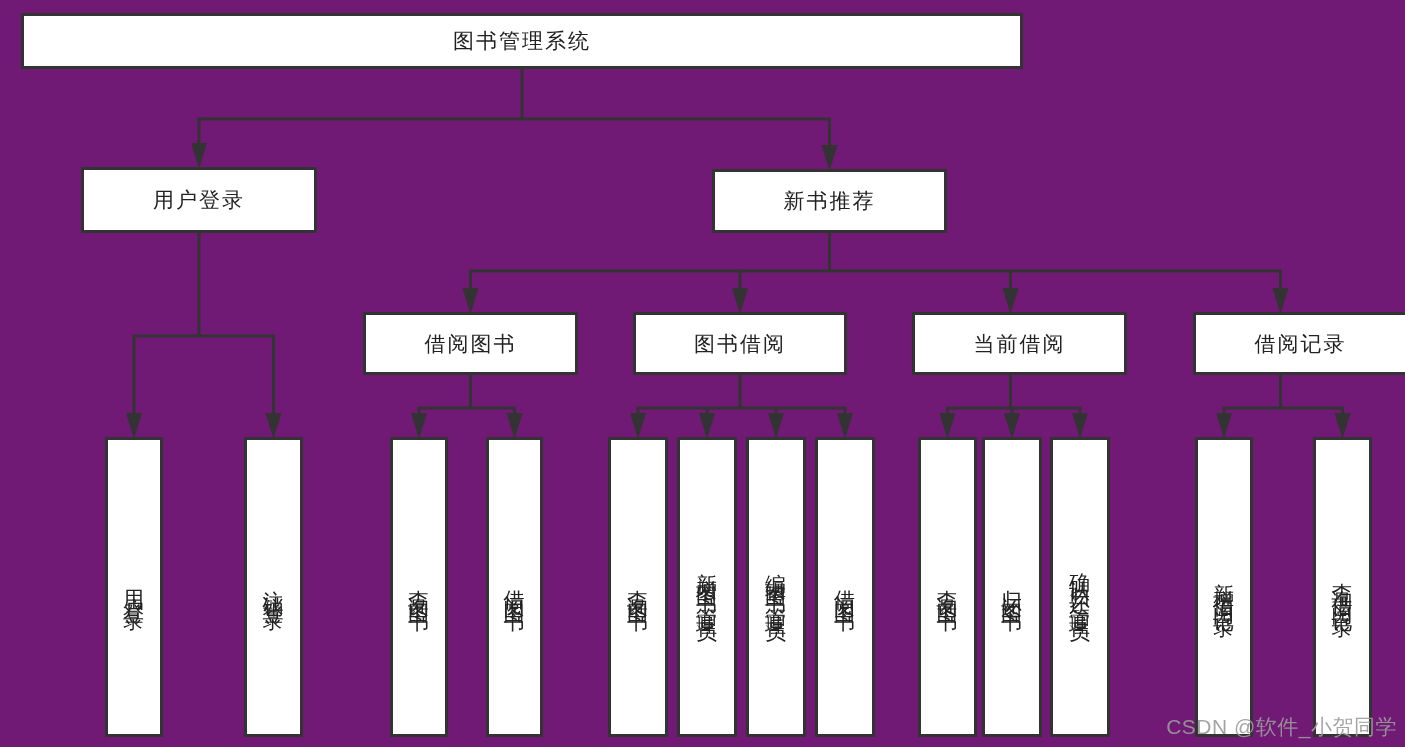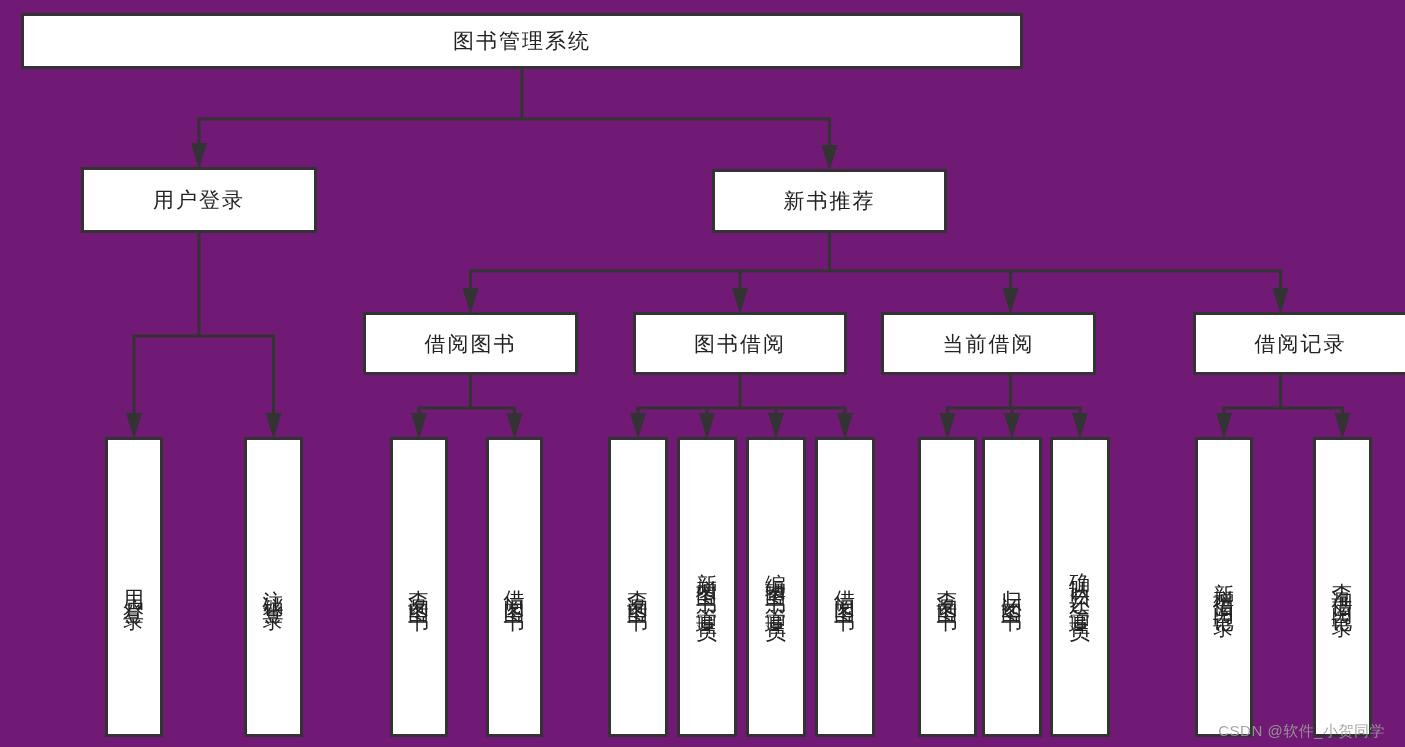--- a/index.html
+++ b/index.html
@@ -41,23 +41,23 @@
   }
   .node.v {
     writing-mode: vertical-rl;
     text-orientation: mixed;
     font-size: 21px;
     letter-spacing: 7px;
     line-height: 1;
   }
   .watermark {
     position: absolute;
-    right: 20px;
+    right: 8px;
     bottom: 6px;
-    font-size: 15px;
+    font-size: 21px;
     letter-spacing: 0.5px;
     z-index: 5;
     opacity: 0.9;
     white-space: nowrap;
   }
 </style>
 </head>
 <body>
 
 <div class="canvas">
@@ -114,21 +114,21 @@
       <polygon points="1216,413 1232,413 1224,439" fill="#333333"></polygon>
       <line x1="1342.5" y1="408" x2="1342.5" y2="415" stroke="#333333" stroke-width="3"></line>
       <polygon points="1334.5,413 1350.5,413 1342.5,439" fill="#333333"></polygon>
     </svg>
   <div id="nodes">
       <div class="node h" style="left: 21px; top: 13px; width: 1002px; height: 56px; border-color: rgb(51, 51, 51); color: rgb(34, 34, 34);">图书管理系统</div>
       <div class="node h" style="left: 81px; top: 167px; width: 236px; height: 66px; border-color: rgb(51, 51, 51); color: rgb(34, 34, 34);">用户登录</div>
       <div class="node h" style="left: 712px; top: 169px; width: 235px; height: 64px; border-color: rgb(51, 51, 51); color: rgb(34, 34, 34);">新书推荐</div>
       <div class="node h" style="left: 363px; top: 312px; width: 215px; height: 63px; border-color: rgb(51, 51, 51); color: rgb(34, 34, 34);">借阅图书</div>
       <div class="node h" style="left: 633px; top: 312px; width: 214px; height: 63px; border-color: rgb(51, 51, 51); color: rgb(34, 34, 34);">图书借阅</div>
-      <div class="node h" style="left: 881px; top: 312px; width: 215px; height: 63px; border-color: rgb(51, 51, 51); color: rgb(34, 34, 34);">当前借阅</div>
+      <div class="node h" style="left: 912px; top: 312px; width: 215px; height: 63px; border-color: rgb(51, 51, 51); color: rgb(34, 34, 34);">当前借阅</div>
       <div class="node h" style="left: 1173px; top: 312px; width: 215px; height: 63px; border-color: rgb(51, 51, 51); color: rgb(34, 34, 34); margin-left: 20px;">借阅记录</div>
       <div class="node v" style="left: 105px; top: 437px; width: 58px; height: 300px; border-color: rgb(51, 51, 51); color: rgb(34, 34, 34);">用户登录</div>
       <div class="node v" style="left: 244px; top: 437px; width: 59px; height: 300px; border-color: rgb(51, 51, 51); color: rgb(34, 34, 34);">注销登录</div>
       <div class="node v" style="left: 390px; top: 437px; width: 58px; height: 300px; border-color: rgb(51, 51, 51); color: rgb(34, 34, 34);">查询图书</div>
       <div class="node v" style="left: 486px; top: 437px; width: 57px; height: 300px; border-color: rgb(51, 51, 51); color: rgb(34, 34, 34);">借阅图书</div>
       <div class="node v" style="left: 608px; top: 437px; width: 60px; height: 300px; border-color: rgb(51, 51, 51); color: rgb(34, 34, 34);">查询图书</div>
       <div class="node v" style="left: 677px; top: 437px; width: 60px; height: 300px; border-color: rgb(51, 51, 51); color: rgb(34, 34, 34);">新增图书（管理员）</div>
       <div class="node v" style="left: 746px; top: 437px; width: 60px; height: 300px; border-color: rgb(51, 51, 51); color: rgb(34, 34, 34);">编辑图书（管理员）</div>
       <div class="node v" style="left: 815px; top: 437px; width: 60px; height: 300px; border-color: rgb(51, 51, 51); color: rgb(34, 34, 34);">借阅图书</div>
       <div class="node v" style="left: 918px; top: 437px; width: 59px; height: 300px; border-color: rgb(51, 51, 51); color: rgb(34, 34, 34);">查询图书</div>

